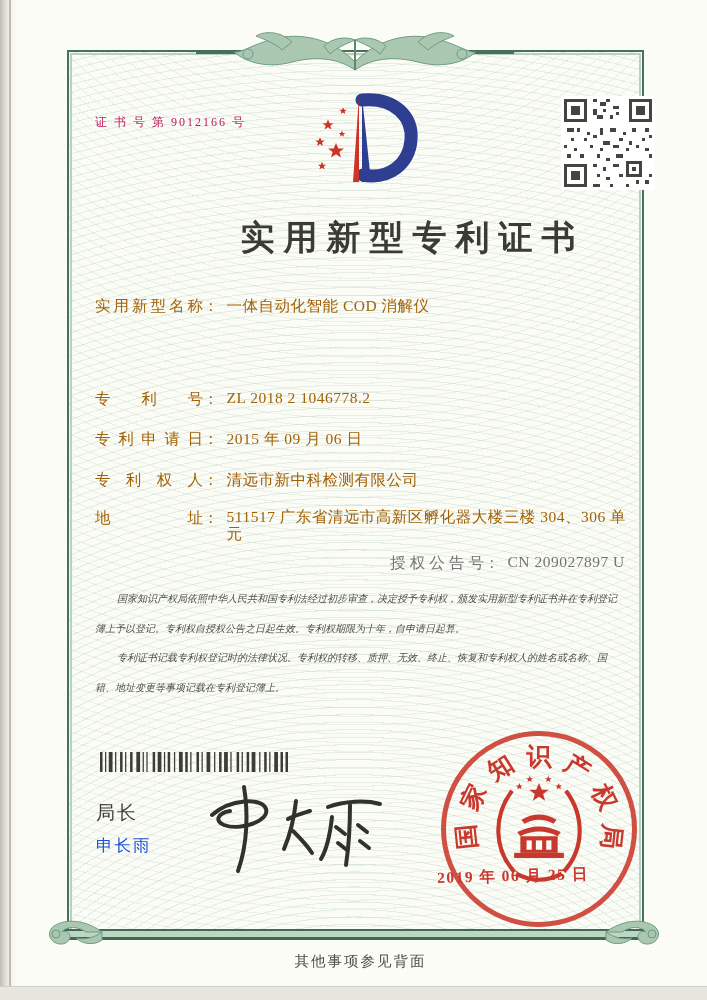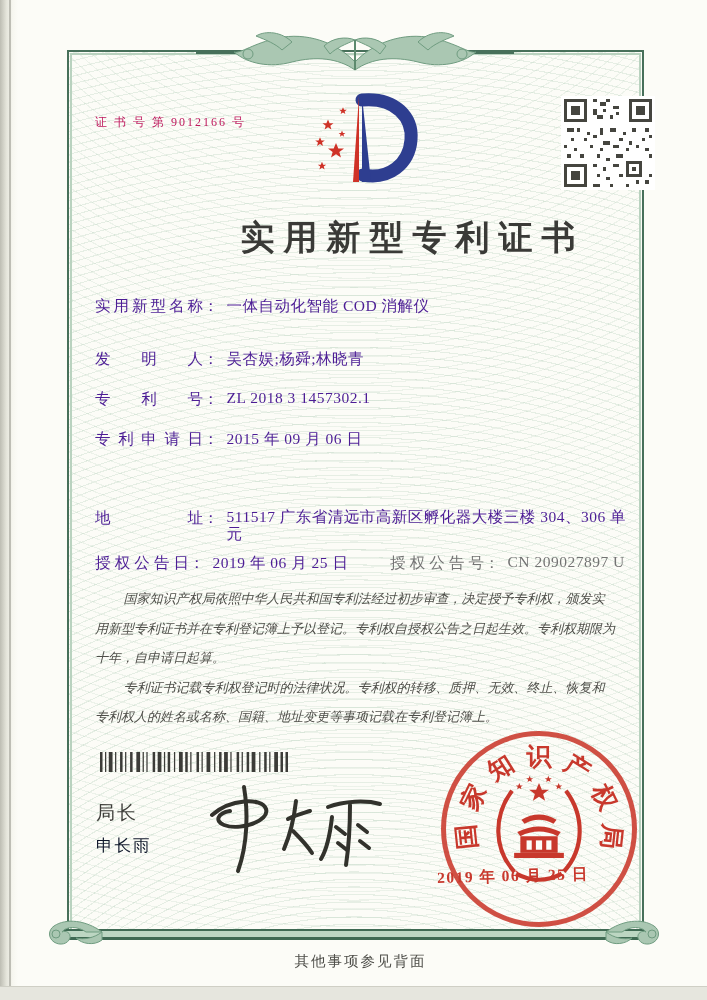--- a/index.html
+++ b/index.html
@@ -24,35 +24,35 @@
   .corner-orn{position:absolute;width:58px;height:34px;top:916px;}
   .corner-orn.left{left:46px;}
   .corner-orn.right{left:604px;transform:scaleX(-1);}
   
   .cert-no{position:absolute;left:95px;top:99px;font-size:12px;letter-spacing:2px;color:#be185d;margin-top:15px;}
   .logo{position:absolute;left:296px;top:84px;width:132px;height:114px;}
   .qr{position:absolute;left:561px;top:96px;width:94px;height:94px;}
   .title{position:absolute;left:67px;top:215px;width:691px;text-align:center;
          font-size:34px;font-weight:bold;letter-spacing:9px;color:#3a3a37;}
   
-  .field-row{position:absolute;left:95px;font-size:15.5px;color:#4c1d95;white-space:nowrap;}
+  .field-row{position:absolute;left:95px;font-size:15.5px;color:#a16207;white-space:nowrap;}
   .flabel{display:inline-block;width:108px;text-align:justify;text-align-last:justify;vertical-align:top;}
   .flabel.compact{width:94px;}
   .colon{vertical-align:top;}
   .fvalue{margin-left:8px;letter-spacing:.5px;vertical-align:top;}
   .fvalue.wrap{display:inline-block;white-space:normal;width:412px;line-height:17px;}
   .grant-right{position:absolute;left:390px;top:553px;font-size:15.5px;color:#737373;white-space:nowrap;}
   
-  .paras{position:absolute;left:95px;top:584px;width:522px;font-size:13px;line-height:29.5px;
+  .paras{position:absolute;left:95px;top:584px;width:522px;font-size:10px;line-height:29.5px;
          font-style:italic;color:#4e4e49;font-family:Liberation Serif, serif;}
   .paras p{margin:0;text-indent:2.2em;}
   
   .barcode{position:absolute;left:100px;top:752px;width:188px;height:20px;}
   .director-title{position:absolute;left:96px;top:800px;font-size:19px;color:#3e3e3a;letter-spacing:2px;}
-  .director-name{position:absolute;left:96px;top:835px;font-size:16.5px;color:#0f172a;letter-spacing:2px;}
+  .director-name{position:absolute;left:96px;top:835px;font-size:16.5px;color:#1d4ed8;letter-spacing:2px;}
   .signature{position:absolute;left:190px;top:775px;width:215px;height:105px;}
   
   .seal{position:absolute;left:441px;top:731px;width:196px;height:196px;border-radius:50%;
         border:5px solid rgba(201,56,43,.88);box-sizing:border-box;}
   .seal-char{position:absolute;left:50%;top:50%;font-size:25px;font-weight:bold;color:#c8382c;
         transform:translate(-50%,-50%) rotate(var(--a)) translateY(-73px);}
   .seal-emblem{position:absolute;left:50%;top:50%;transform:translate(-50%,-50%);width:104px;height:114px;}
   .seal-date{position:absolute;left:437px;top:866px;font-size:15.5px;font-weight:bold;color:#c8382c;
         letter-spacing:1.5px;transform:rotate(-1.5deg);white-space:nowrap;}
   .page-no{position:absolute;left:67px;top:916px;width:573px;text-align:center;font-size:12px;color:#4b4b46;letter-spacing:1px;}
@@ -197,34 +197,31 @@
         <rect x="20" y="27" width="1" height="1"></rect>
         <rect x="23" y="26" width="1" height="1"></rect>
     </g>
   </svg>
 
   <div class="title">实用新型专利证书</div>
 
   <div class="field-row" style="top:296px">
     <span class="flabel">实用新型名称</span><span class="colon">：</span><span class="fvalue">一体自动化智能 COD 消解仪</span>
   </div>
-  <div class="field-row" style="top:349px">
-    <span class="flabel">发明人</span><span class="colon">：</span><span class="fvalue">吴杏娱;杨舜;林晓青</span>
-  </div>
   <div class="field-row" style="top:389px">
-    <span class="flabel">专利号</span><span class="colon">：</span><span class="fvalue">ZL 2018 3 1457302.1</span>
+    <span class="flabel">专利号</span><span class="colon">：</span><span class="fvalue">ZL 2018 2 1046778.2</span>
   </div>
   <div class="field-row" style="top:429px">
     <span class="flabel">专利申请日</span><span class="colon">：</span><span class="fvalue">2015 年 09 月 06 日</span>
   </div>
+  <div class="field-row" style="top:470px">
+    <span class="flabel">专利权人</span><span class="colon">：</span><span class="fvalue">清远市新中科检测有限公司</span>
+  </div>
   <div class="field-row" style="top:508px">
     <span class="flabel">地址</span><span class="colon">：</span><span class="fvalue wrap">511517 广东省清远市高新区孵化器大楼三楼 304、306 单元</span>
-  </div>
-  <div class="field-row" style="top:553px">
-    <span class="flabel compact">授权公告日</span><span class="colon">：</span><span class="fvalue">2019 年 06 月 25 日</span>
   </div>
   <div class="grant-right">
     <span class="flabel compact">授权公告号</span><span class="colon">：</span><span class="fvalue">CN 209027897 U</span>
   </div>
 
   <div class="paras">
     <p>国家知识产权局依照中华人民共和国专利法经过初步审查，决定授予专利权，颁发实用新型专利证书并在专利登记簿上予以登记。专利权自授权公告之日起生效。专利权期限为十年，自申请日起算。</p>
     <p>专利证书记载专利权登记时的法律状况。专利权的转移、质押、无效、终止、恢复和专利权人的姓名或名称、国籍、地址变更等事项记载在专利登记簿上。</p>
   </div>
 

